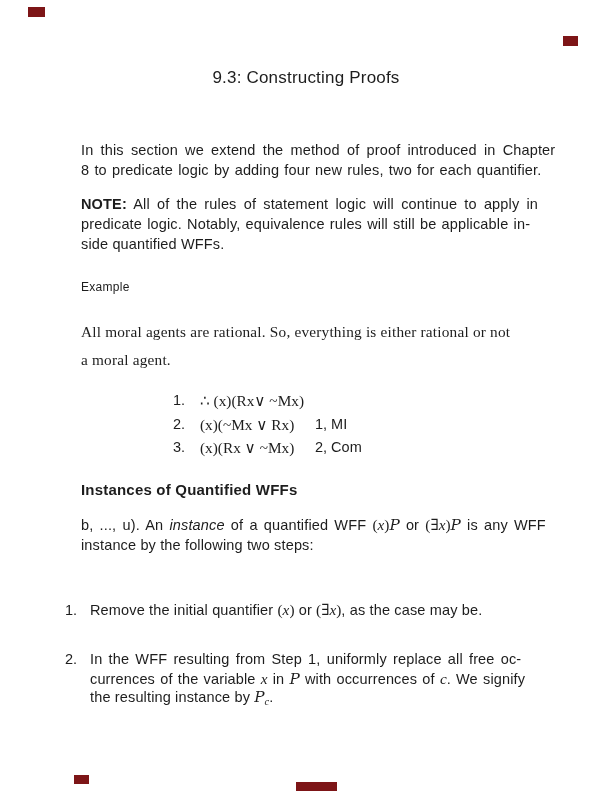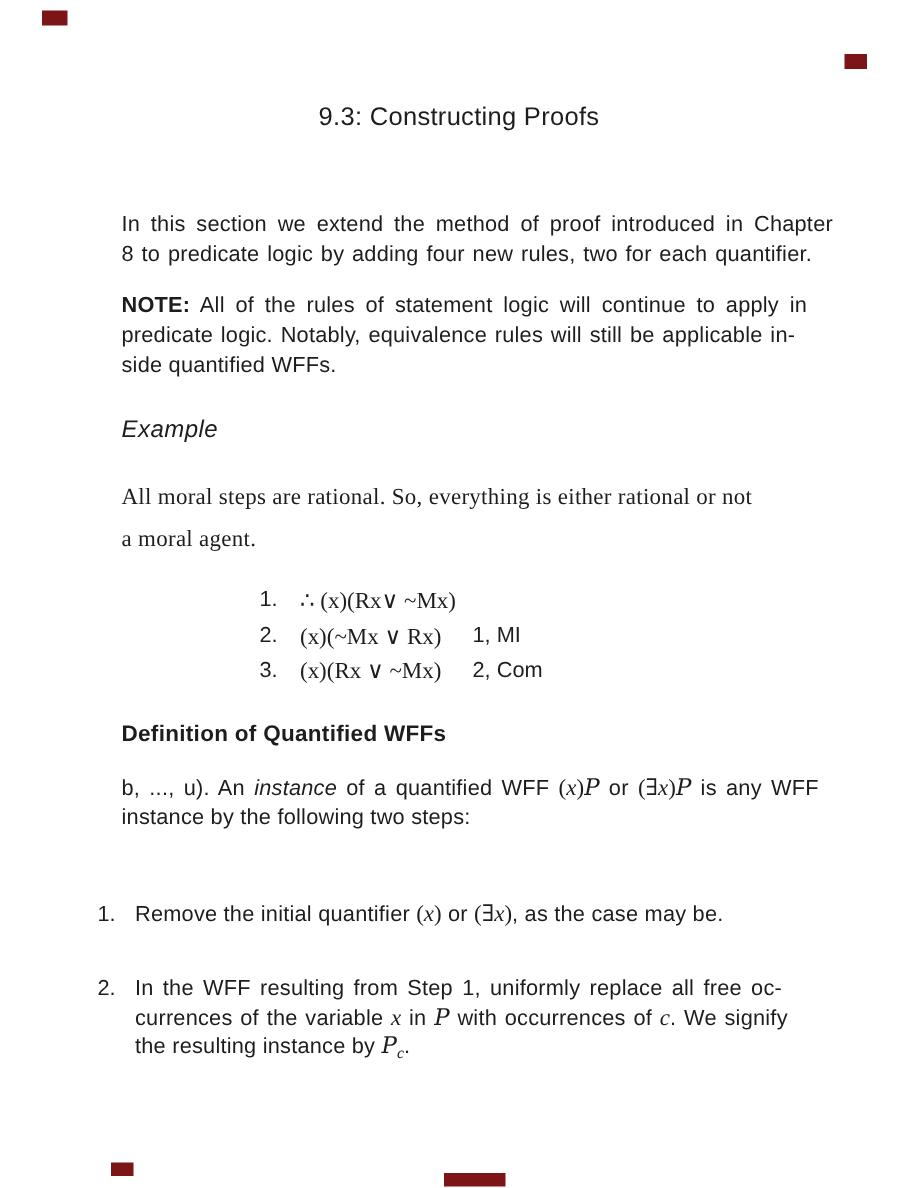--- a/index.html
+++ b/index.html
@@ -26,22 +26,21 @@
   .line{height:20px;line-height:20px;white-space:nowrap;letter-spacing:0.15px;}
   .ws1{word-spacing:1px;}
   .ws2{word-spacing:2px;}
   .ws3{word-spacing:3px;}
 
   #intro{top:140px;}
   #note{top:194px;}
 
   #example-heading{
     top:276px;
-    font-style:italic;
-    font-size:16px;
+    font-size:12px;
     line-height:22px;
     letter-spacing:0.3px;
   }
   #example-para{top:318px;}
   .sline{
     height:28px;line-height:28px;white-space:nowrap;
     font-family:"Liberation Serif","DejaVu Serif",serif;
     font-size:15.3px;letter-spacing:0.2px;
   }
 
@@ -105,42 +104,42 @@
 
   <div class="abs block" id="note">
     <div class="line ws3"><span class="s-b">NOTE:</span><span> All of the rules of statement logic will continue to apply in</span></div>
     <div class="line ws1"><span>predicate logic. Notably, equivalence rules will still be applicable in-</span></div>
     <div class="line"><span>side quantified WFFs.</span></div>
   </div>
 
   <div class="abs block" id="example-heading">Example</div>
 
   <div class="abs block" id="example-para">
-    <div class="sline"><span>All moral steps are rational. So, everything is either rational or not</span></div>
+    <div class="sline"><span>All moral agents are rational. So, everything is either rational or not</span></div>
     <div class="sline"><span>a moral agent.</span></div>
   </div>
 
   <div class="abs" id="proof">
     <div class="prow">
       <div class="pnum">1.</div>
       <div class="pj"><span class="s-m">∴ (x)(Rx∨ ~Mx)</span></div>
     </div>
     <div class="prow">
       <div class="pnum">2.</div>
       <div class="pf"><span class="s-m">(x)(~Mx ∨ Rx)</span></div>
       <div class="pj"><span>1, MI</span></div>
     </div>
     <div class="prow">
       <div class="pnum">3.</div>
       <div class="pf"><span class="s-m">(x)(Rx ∨ ~Mx)</span></div>
       <div class="pj"><span>2, Com</span></div>
     </div>
   </div>
 
-  <div class="abs block" id="instances-heading">Definition of Quantified WFFs</div>
+  <div class="abs block" id="instances-heading">Instances of Quantified WFFs</div>
 
   <div class="abs block" id="definition">
     <div class="line ws2"><span>b, ..., u). An </span><span class="s-i">instance</span><span> of a quantified WFF </span><span class="s-m">(</span><span class="s-mi">x</span><span class="s-m">)</span><span class="s-sc">P</span><span> or </span><span class="s-m">(∃</span><span class="s-mi">x</span><span class="s-m">)</span><span class="s-sc">P</span><span> is any WFF</span></div>
     <div class="line"><span>instance by the following two steps:</span></div>
   </div>
 
   <div class="abs step" id="step1">
     <div class="snum">1.</div>
     <div class="scontent">
       <div class="line"><span>Remove the initial quantifier </span><span class="s-m">(</span><span class="s-mi">x</span><span class="s-m">)</span><span> or </span><span class="s-m">(∃</span><span class="s-mi">x</span><span class="s-m">)</span><span>, as the case may be.</span></div>

